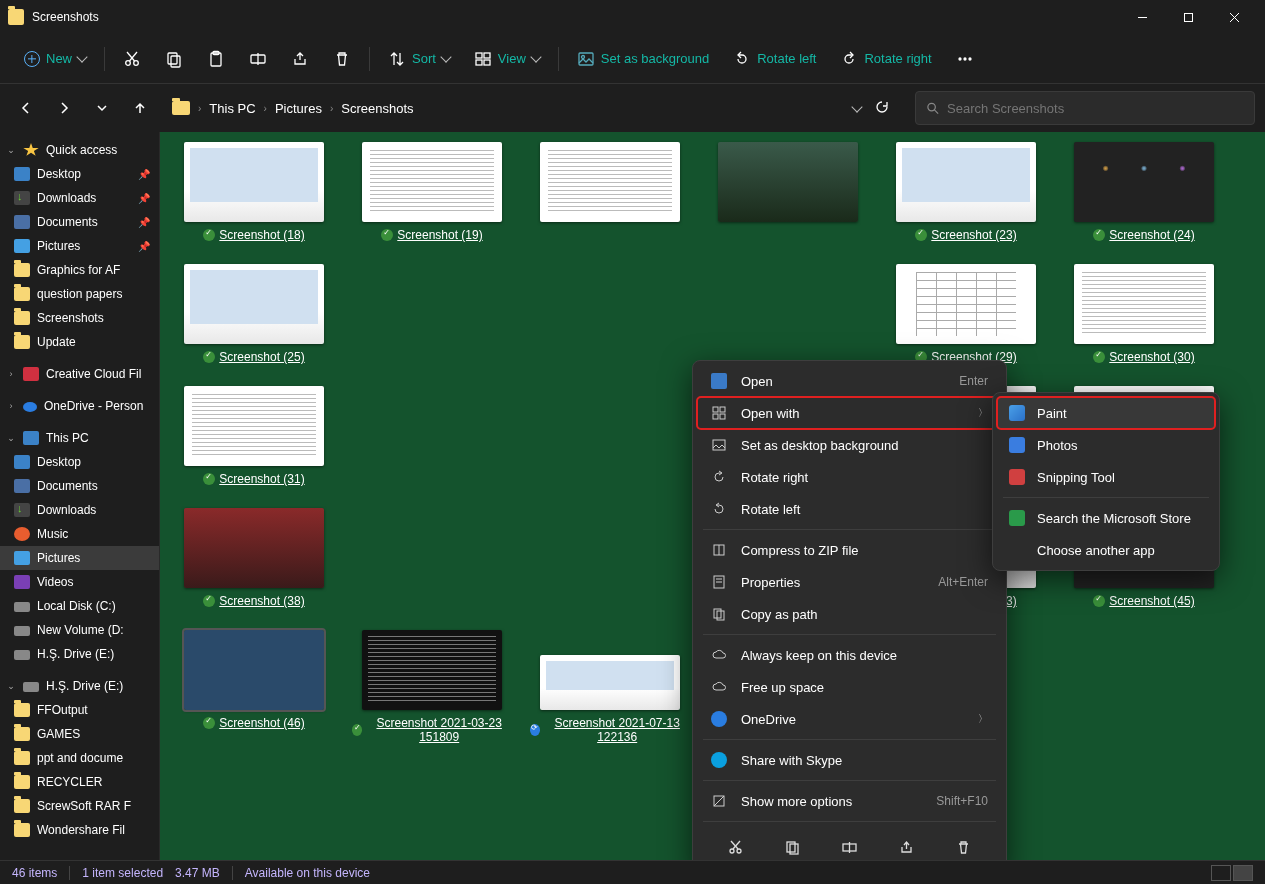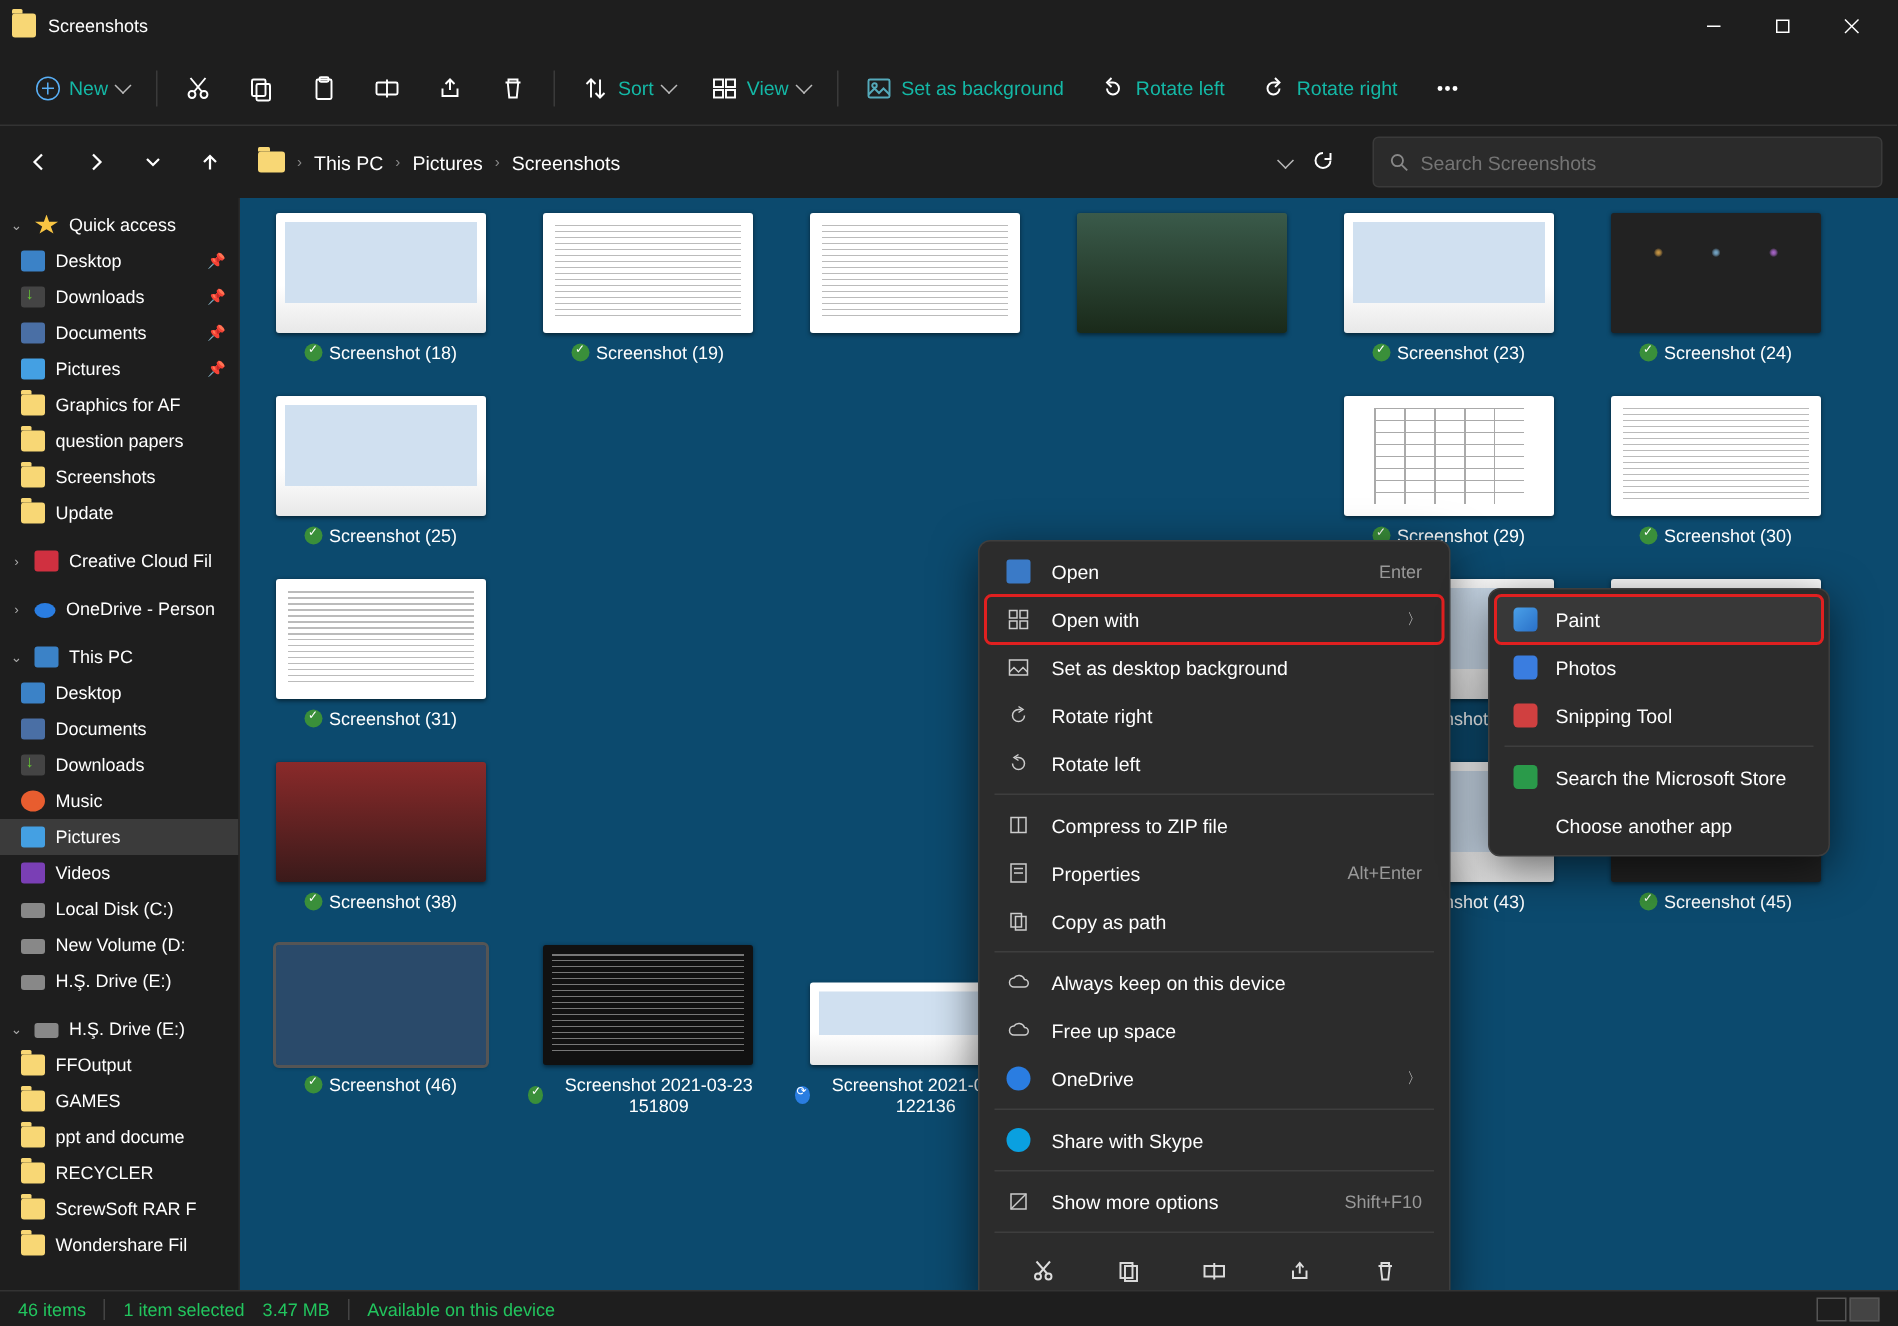--- a/index.html
+++ b/index.html
@@ -52,57 +52,57 @@
 .ico-drive { background:#888; height:10px; border-radius:2px; margin-top:2px; }
 .ico-music { background:#e85d2f; border-radius:50%; }
 .ico-pic { background:#44a0e3; }
 .ico-vid { background:#7a3fb5; }
 .ico-dl { background:#444; position:relative; }
 .ico-dl::after { content:"↓"; color:#6c3; position:absolute; left:3px; top:-1px; font-size:11px; }
 .ico-doc { background:#4a6fa5; }
 .ico-cc { background:#d03040; }
 .pin { margin-left:auto; color:#888; font-size:10px; }
 
-.content { flex:1; background:#0c4a6e; overflow:auto; padding:10px 14px; position:relative; }
+.content { flex:1; background:#14532d; overflow:auto; padding:10px 14px; position:relative;text-decoration:underline; }
 .grid { display:grid; grid-template-columns: repeat(6, 160px); gap-row:20px; column-gap:18px; row-gap:22px; }
 .thumb { display:flex; flex-direction:column; align-items:center; }
 .thumb-img { width:140px; height:80px; background:#333; border-radius:2px; margin-bottom:6px; box-shadow:0 1px 3px rgba(0,0,0,.5); overflow:hidden; position:relative; }
 .thumb.sel .thumb-img { outline:2px solid #555; background:#2a4a6a; }
 .thumb-lbl { display:flex; align-items:center; gap:4px; font-size:12px; }
 .sync { width:12px; height:12px; background:#3a8f3a; border-radius:50%; position:relative; }
 .sync::after { content:"✓"; color:#fff; font-size:8px; position:absolute; left:2px; top:-1px; }
 .sync.blue { background:#2a7de1; }
 .sync.blue::after { content:"⟳"; left:1px; }
 
 
 .t-a{background:linear-gradient(#fff 60%,#e8e8e8);} .t-a::after{content:"";position:absolute;left:6px;top:6px;right:6px;bottom:20px;background:#d0e0f0;}
 .t-b{background:#fff;} .t-b::after{content:"";position:absolute;inset:8px;background:repeating-linear-gradient(#bbb 0 1px,transparent 1px 4px);}
 .t-zoom{background:#222;} .t-zoom::after{content:"";position:absolute;inset:6px;background:radial-gradient(circle at 20% 30%,#c94,2px,transparent 3px),radial-gradient(circle at 50% 30%,#7ac,2px,transparent 3px),radial-gradient(circle at 80% 30%,#a6c,2px,transparent 3px);}
 .t-game{background:linear-gradient(#3a5a4a,#1a2a1a);}
 .t-table{background:#fff;} .t-table::after{content:"";position:absolute;inset:8px 20px;background:repeating-linear-gradient(#aaa 0 1px,transparent 1px 8px),repeating-linear-gradient(90deg,#aaa 0 1px,transparent 1px 20px);}
 .t-gow{background:linear-gradient(#8a2a2a,#3a1a1a);} 
 .t-text{background:#111;} .t-text::after{content:"";position:absolute;inset:6px;background:repeating-linear-gradient(#777 0 1px,transparent 1px 4px);}
 
-.ctx-menu { position:absolute; left:492px; top:228px; width:315px; background:#2c2c2c; border:1px solid #3e3e3e; border-radius:8px; box-shadow:0 8px 30px rgba(0,0,0,.6); padding:4px; z-index:10; }
+.ctx-menu { position:absolute; left:532px; top:228px; width:315px; background:#2c2c2c; border:1px solid #3e3e3e; border-radius:8px; box-shadow:0 8px 30px rgba(0,0,0,.6); padding:4px; z-index:10; }
 .ctx-item { height:32px; display:flex; align-items:center; padding:0 14px; gap:14px; border-radius:4px; font-size:13px; }
 .ctx-item.hi { outline:2px solid #e02020; outline-offset:-1px; }
 .ctx-item .ci { width:16px; height:16px; display:flex; align-items:center; justify-content:center; }
 .ctx-item .sc { margin-left:auto; color:#999; font-size:12px; }
 .ctx-item .arr { margin-left:auto; color:#ccc; font-size:10px; }
 .ctx-sep { height:1px; background:#3e3e3e; margin:4px 6px; }
 .ctx-toolbar { display:flex; justify-content:space-around; padding:6px 10px; }
 .ctx-tb-btn { width:34px; height:30px; display:flex; align-items:center; justify-content:center; border-radius:4px; }
 .ctx-tb-btn svg { width:17px; height:17px; stroke:#ddd; fill:none; stroke-width:1.3; }
 
 .submenu { position:absolute; left:832px; top:260px; width:228px; background:#2c2c2c; border:1px solid #3e3e3e; border-radius:8px; box-shadow:0 8px 30px rgba(0,0,0,.6); padding:4px; z-index:11; }
 .sub-item { height:32px; display:flex; align-items:center; padding:0 12px; gap:12px; border-radius:4px; font-size:13px; }
 .sub-item.hi { background:#383838; outline:2px solid #e02020; outline-offset:-1px; }
 .sub-ico { width:16px; height:16px; border-radius:3px; }
 
-.statusbar { height:24px; background:#1e1e1e; border-top:1px solid #333; display:flex; align-items:center; padding:0 12px; gap:12px; font-size:12px; color:#22c55e; }
+.statusbar { height:24px; background:#1e1e1e; border-top:1px solid #333; display:flex; align-items:center; padding:0 12px; gap:12px; font-size:12px; color:#c4b5fd; }
 .statusbar .sep { width:1px; height:14px; background:#444; }
 .view-toggle { margin-left:auto; display:flex; gap:2px; }
 .vt-btn { width:20px; height:16px; border:1px solid #555; }
 </style>
 </head>
 <body>
 
 <div class="titlebar">
   <span class="folder-ico"></span>
   <span class="titlebar-title">Screenshots</span>

